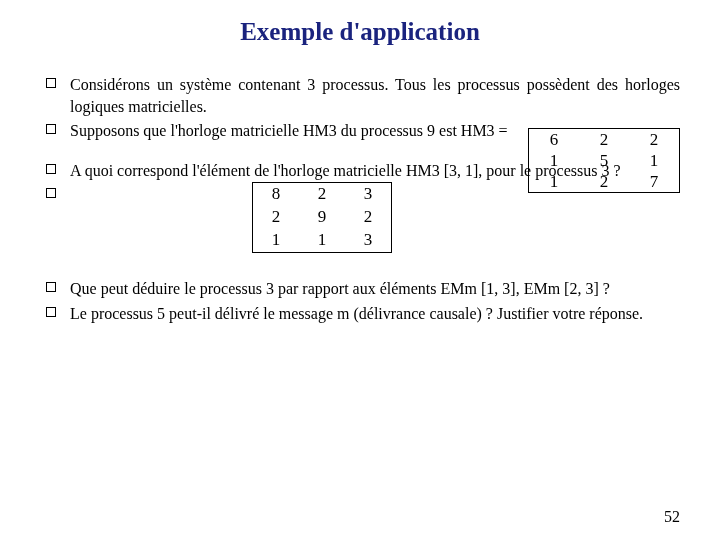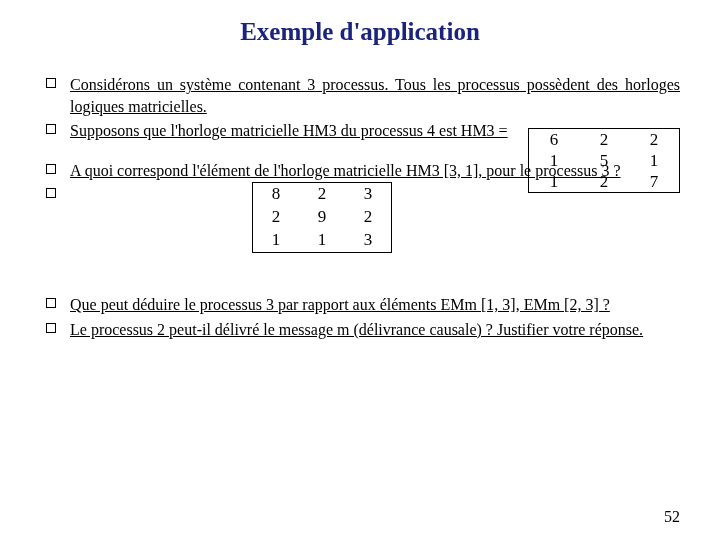--- a/index.html
+++ b/index.html
@@ -31,21 +31,20 @@
     padding: 0;
     margin: 0 0 18px 0;
   }
   ul.bullets li {
     position: relative;
     padding-left: 30px;
     font-size: 16px;
     line-height: 1.35;
     margin-bottom: 3px;
     text-align: justify;
-    text-decoration: underline;
   }
   .sq {
     position: absolute;
     left: 6px;
     top: 4px;
     width: 10px;
     height: 10px;
     border: 1.5px solid #000;
     box-sizing: border-box;
   }
@@ -95,21 +94,21 @@
 <div class="page">
   <div class="title">Exemple d'application</div>
 
   <ul class="bullets">
     <li>
       <span class="sq"></span>
       <span>Considérons un système contenant 3 processus. Tous les processus possèdent des horloges logiques matricielles.</span>
     </li>
     <li>
       <span class="sq"></span>
-      <span>Supposons que l'horloge matricielle HM3 du processus 4 est HM3 =</span>
+      <span>Supposons que l'horloge matricielle HM3 du processus 9 est HM3 =</span>
     </li>
   </ul>
 
   <div class="m1-holder">
     <table class="matrix">
       <tbody>
           <tr>
         <td>6</td>
         <td>2</td>
         <td>2</td>
@@ -155,25 +154,25 @@
             <td>1</td>
             <td>1</td>
             <td>3</td>
           </tr>
         </tbody></table>
       </span>
       <div style="height:52px"></div>
     </li>
   </ul>
 
-  <ul class="bullets" style="margin-top:36px">
+  <ul class="bullets" style="margin-top:20px">
     <li>
       <span class="sq"></span>
       <span>Que peut déduire le processus 3 par rapport aux éléments EMm [1, 3], EMm [2, 3] ?</span>
     </li>
     <li>
       <span class="sq"></span>
-      <span>Le processus 2 peut-il délivré le message m (délivrance causale) ? Justifier votre réponse.</span>
+      <span>Le processus 5 peut-il délivré le message m (délivrance causale) ? Justifier votre réponse.</span>
     </li>
   </ul>
 
   <div class="pagenum">52</div>
 </div>
 
 </body></html>

